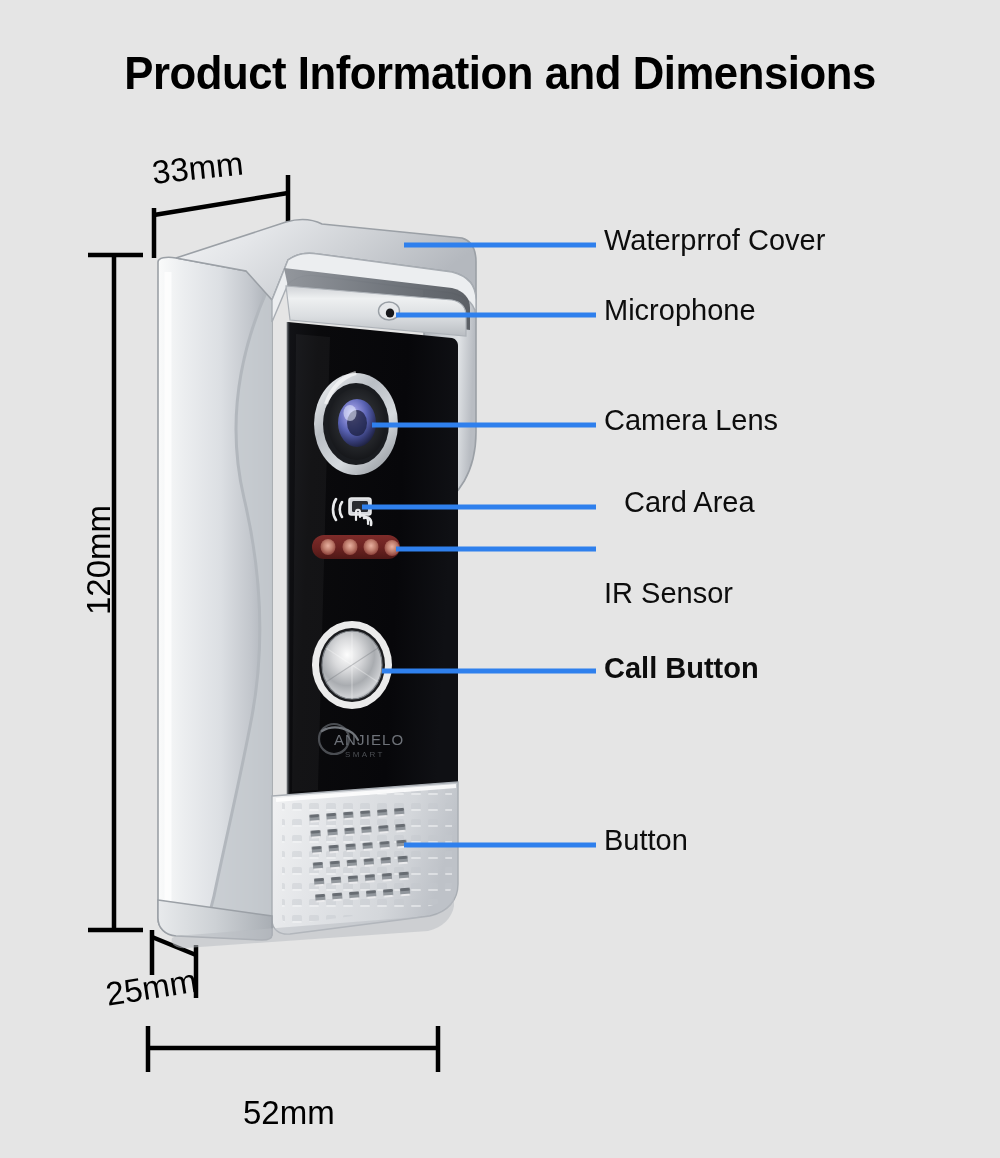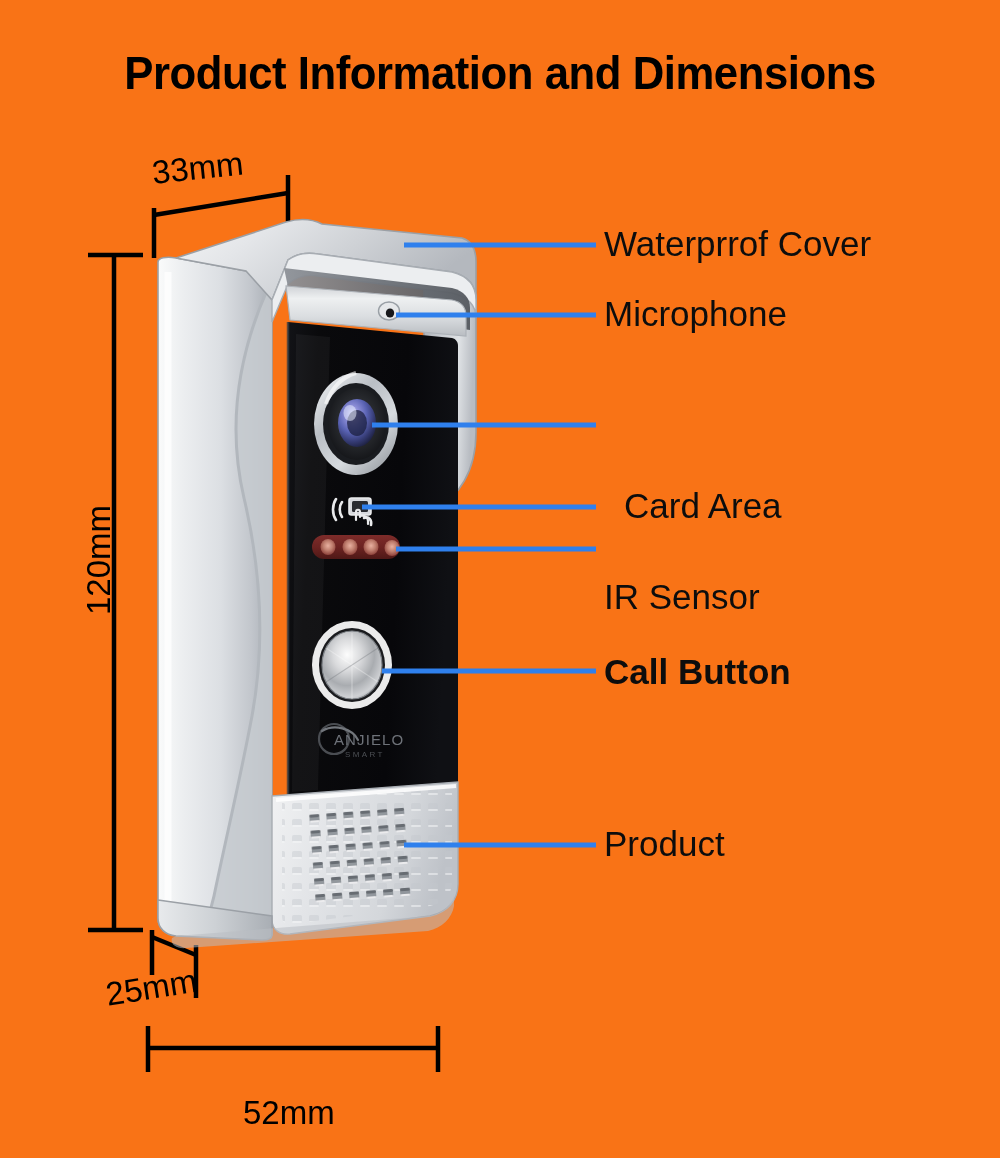--- a/index.html
+++ b/index.html
@@ -10,21 +10,21 @@
     background: #ffffff;
   }
   body {
     font-family: "Liberation Sans", "DejaVu Sans", sans-serif;
     color: #000000;
   }
   #page {
     position: relative;
     width: 1000px;
     height: 1158px;
-    background: #f97316;
+    background: #e5e5e5;
     overflow: hidden;
   }
 
   
   #page-title {
     position: absolute;
     left: 0;
     top: 48px;
     width: 1000px;
     text-align: center;
@@ -45,21 +45,21 @@
     left: 0;
     top: 0;
     width: 1000px;
     height: 1158px;
   }
 
   
   .callout {
     position: absolute;
     font-family: "Liberation Sans", "DejaVu Sans", sans-serif;
-    font-size: 35px;
+    font-size: 29px;
     font-weight: 400;
     color: #0d0d0d;
     white-space: nowrap;
     line-height: 1;
   }
 
   
   .dimtext {
     position: absolute;
     font-family: "Liberation Sans", "DejaVu Sans", sans-serif;
@@ -341,28 +341,29 @@
       <line x1="396" y1="549" x2="596" y2="549"></line>
       <line x1="382" y1="671" x2="596" y2="671"></line>
       <line x1="404" y1="845" x2="596" y2="845"></line>
     </g>
   </svg>
 
   <div class="callout" style="left:604px; top:226px;">Waterprrof Cover</div>
 
   <div class="callout" style="left:604px; top:296px;">Microphone</div>
 
+  <div class="callout" style="left:604px; top:406px;">Camera Lens</div>
 
   <div class="callout" style="left:624px; top:488px;text-align:center;">Card Area</div>
 
   <div class="callout" style="left:604px; top:539px;margin-top:40px;">IR Sensor</div>
 
   <div class="callout" style="left:604px; top:654px;font-weight:bold;">Call Button</div>
 
-  <div class="callout" style="left:604px; top:826px;">Product</div>
+  <div class="callout" style="left:604px; top:826px;">Button</div>
 
   <div class="dimtext" id="dim-33" style="left:152px; top:156px;">33mm</div>
 
   <div class="dimtext" id="dim-120" style="left:82px; top:615px;">120mm</div>
 
   <div class="dimtext" id="dim-25" style="left:106px; top:978px;">25mm</div>
 
   <div class="dimtext" style="left:243px; top:1096px;">52mm</div>
 
 </div>

